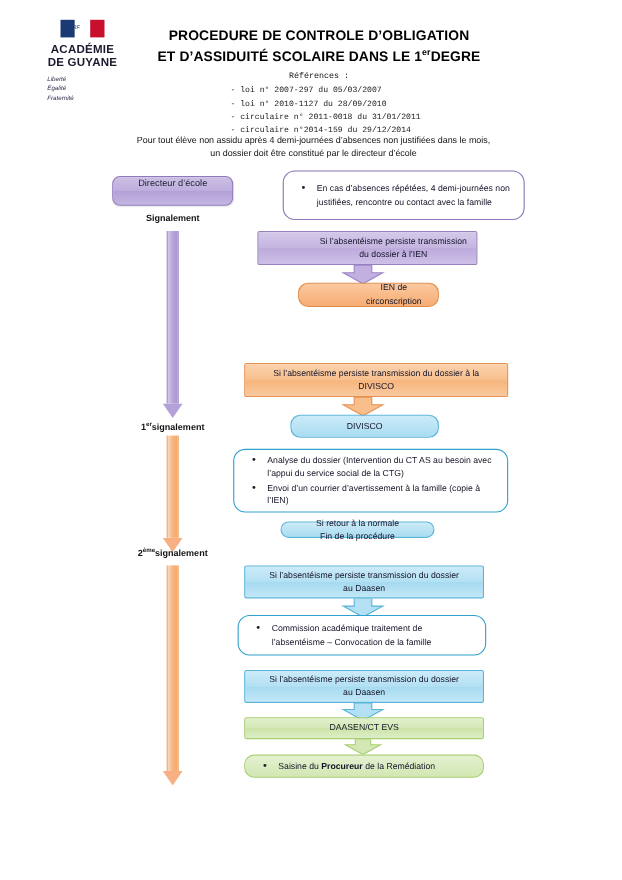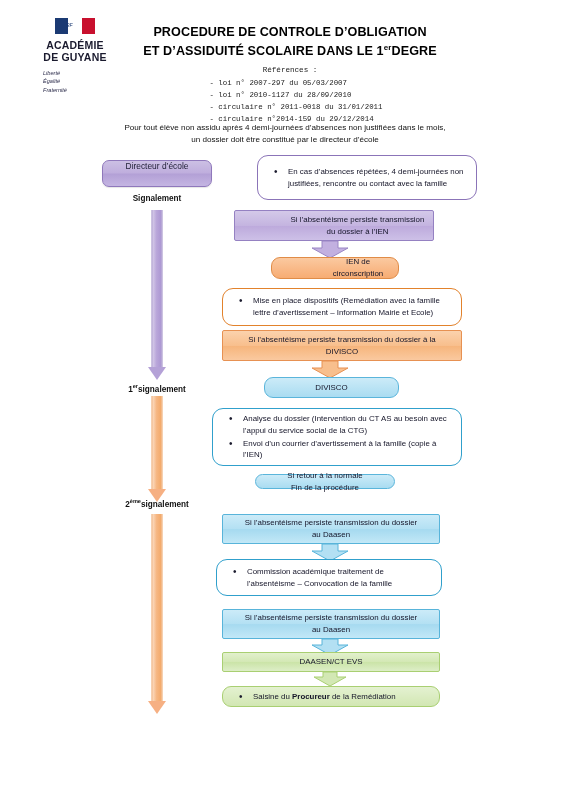--- a/index.html
+++ b/index.html
@@ -257,25 +257,20 @@
   <div class="connector" style="left:310px; top:241px;">
     <svg width="40" height="17" viewBox="0 0 40 17">
       <polygon points="12,0 28,0 28,7 38,7 20,17 2,7 12,7" fill="#c2b0e0" stroke="#9a86c4" stroke-width="1"></polygon>
     </svg>
   </div>
 
   <div class="box b-orange-pill centered" style="left:271px; top:257px; width:128px; height:22px;">
     <div class="ctext">IEN de circonscription</div>
   </div>
 
-  <div class="box b-orange-out" style="left:222px; top:288px; width:240px; height:38px;">
-    <ul class="bullets">
-      <li>Mise en place dispositifs (Remédiation avec la famille lettre d’avertissement – Information Mairie et Ecole)</li>
-    </ul>
-  </div>
 
   <div class="box b-orange-fill centered" style="left:222px; top:330px; width:240px; height:31px;">
     <div class="ctext">
       <div>Si l’absentéisme persiste transmission du dossier à la</div>
       <div>DIVISCO</div>
     </div>
   </div>
 
   <div class="connector" style="left:310px; top:361px;">
     <svg width="40" height="17" viewBox="0 0 40 17">

